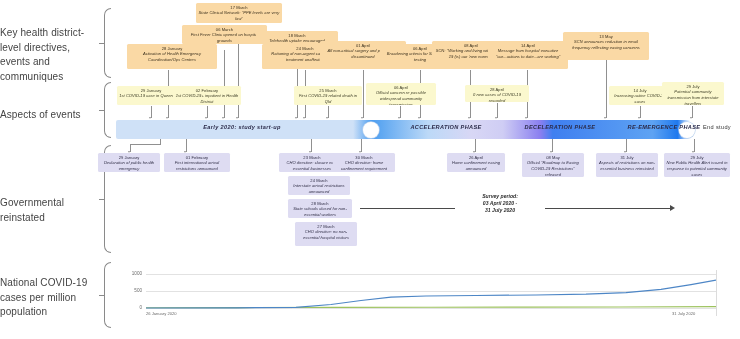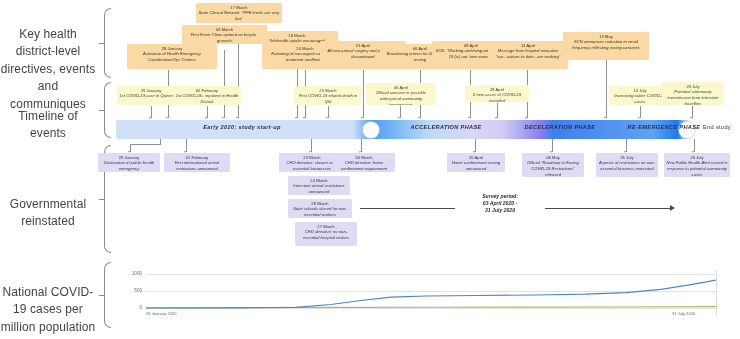--- a/index.html
+++ b/index.html
@@ -1,21 +1,21 @@
 <!DOCTYPE html>
 <html><head>
 <meta charset="utf-8">
 <style>
   html,body{margin:0;padding:0;background:#ffffff;}
   body{width:740px;height:339px;overflow:hidden;
        font-family:"Liberation Sans",sans-serif;color:#333;}
   #stage{position:relative;width:740px;height:339px;}
 
   
-  .rowlabel{position:absolute;text-align:center;font-size:12px;color:#444;
+  .rowlabel{position:absolute;text-align:left;font-size:10px;color:#444;
             line-height:1.45;letter-spacing:.1px;}
   .brace{position:absolute;border-left:1px solid #8a8a8a;
          border-top-left-radius:9px;border-bottom-left-radius:9px;
          border-top:1px solid #8a8a8a;border-bottom:1px solid #8a8a8a;
          width:7px;box-sizing:border-box;}
   .brace:after{content:"";position:absolute;left:-1px;top:50%;
          width:5px;height:1px;background:#8a8a8a;transform:translate(-100%,0);}
 
   
   .box{position:absolute;box-sizing:border-box;border-radius:1.5px;
@@ -67,27 +67,27 @@
   #vr{position:absolute;left:600px;top:0;width:1px;height:46px;background:#dcdcdc;}
 </style>
 </head>
 <body>
 
 <div id="stage">
 
   <div class="rowlabel" style="left:0;top:26px;width:96px;">Key health district-level directives, events and communiques</div>
   <div class="brace" style="left:104px;top:8px;height:70px;"></div>
 
-  <div class="rowlabel" style="left:0;top:108px;width:96px;">Timeline of events</div>
+  <div class="rowlabel" style="left:0;top:108px;width:96px;">Aspects of events</div>
   <div class="brace" style="left:104px;top:82px;height:56px;"></div>
 
   <div class="rowlabel" style="left:0;top:196px;width:96px;">Governmental reinstated</div>
   <div class="brace" style="left:104px;top:145px;height:108px;"></div>
 
-  <div class="rowlabel" style="left:0;top:284px;width:96px;">National COVID-19 cases per million population</div>
+  <div class="rowlabel" style="left:0;top:276px;width:96px;">National COVID-19 cases per million population</div>
   <div class="brace" style="left:104px;top:262px;height:66px;"></div>
 
   <div class="vline" style="left:168px;top:70px;height:48px;"></div>
   <div class="arrowdn" style="left:166.4px;top:117px;"></div>
 
   <div class="vline" style="left:224px;top:50px;height:68px;"></div>
   <div class="arrowdn" style="left:222.4px;top:117px;"></div>
 
   <div class="vline" style="left:238px;top:26px;height:92px;"></div>
   <div class="arrowdn" style="left:236.4px;top:117px;"></div>

